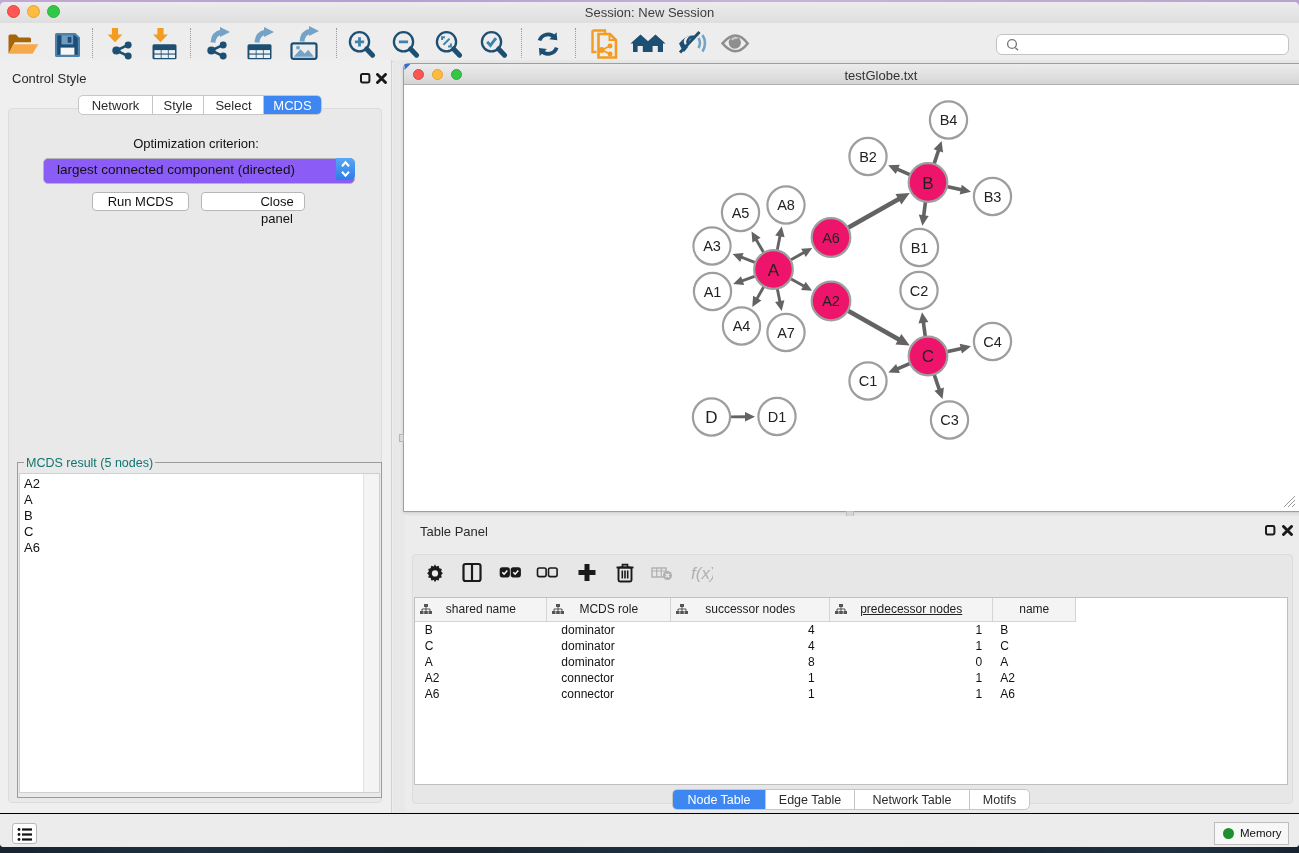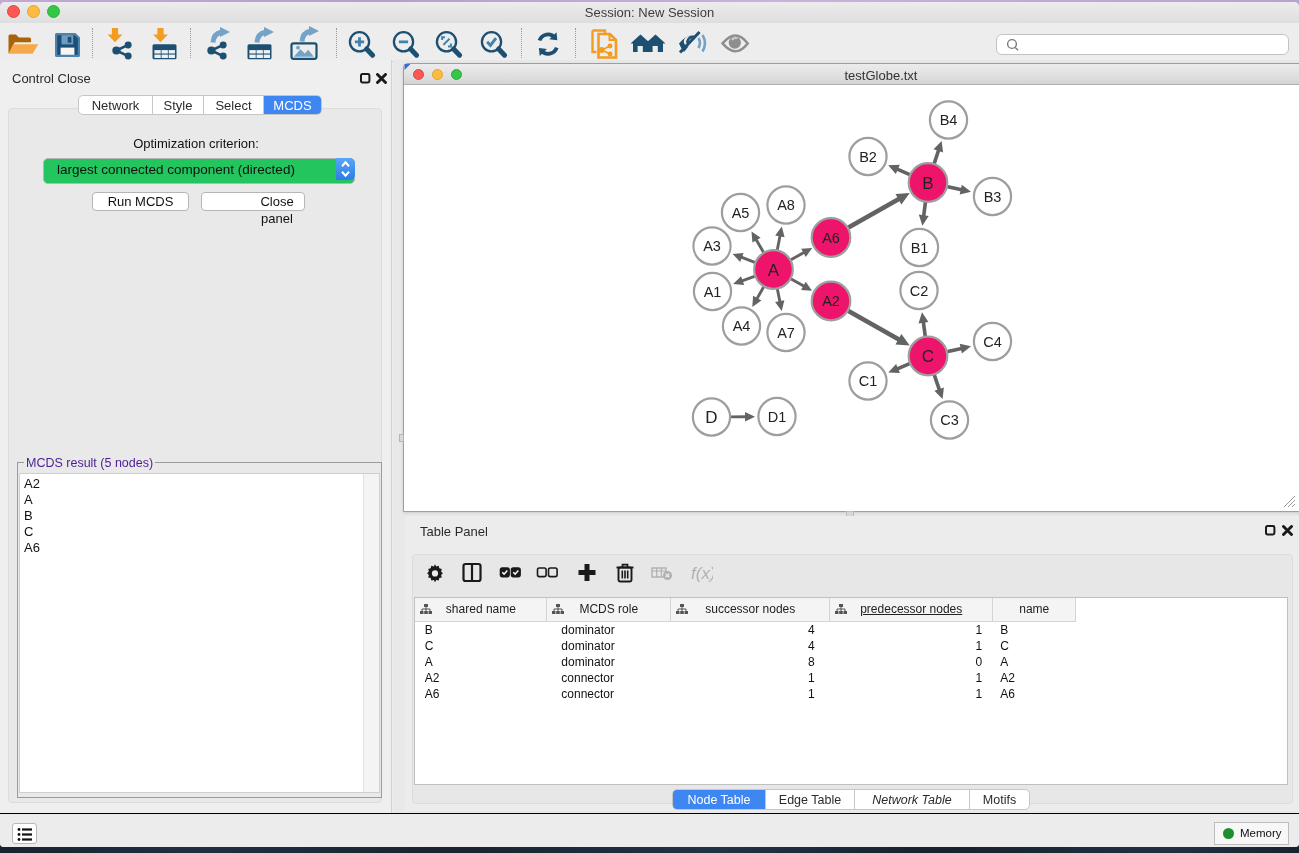--- a/index.html
+++ b/index.html
@@ -36,32 +36,32 @@
 .seg div { font-size:13px; color:#2b2b2b; text-align:center;
   border-left:1px solid #c6c6c6; display:flex; align-items:center; justify-content:center; }
 .seg div:first-child { border-left:none; }
 .seg div.on { background:#3e87f2; color:#fff; }
 #cp-tabs { left:78px; top:35px; width:244px; height:20px; }
 #cp-tabs div:nth-child(1){width:73px;} #cp-tabs div:nth-child(2){width:51px;}
 #cp-tabs div:nth-child(3){width:60px;} #cp-tabs div:nth-child(4){width:58px;}
 #opt-label { position:absolute; left:0; top:76px; width:392px; text-align:center;
   font-size:13px; color:#111; }
 #dropdown { position:absolute; left:43px; top:97.5px; width:312px; height:26px;
-  background:#22c55e; border:1px solid #b6b6b6; border-radius:5px; }
+  background:#8b5cf6; border:1px solid #b6b6b6; border-radius:5px; }
 #dropdown .txt { position:absolute; left:13px; top:3px; font-size:13.5px; color:#111; }
 #dd-step { position:absolute; right:-1px; top:-1px; width:19px; height:22px;
   background:linear-gradient(#59a7f7,#2e7ce5); border-radius:0 5px 5px 0; }
 .btn { position:absolute; background:#fff; border:1px solid #b6b6b6; border-radius:4px;
   font-size:13px; color:#111; text-align:center; line-height:17px; }
 #btn-run { left:92px; top:131.5px; width:97px; height:19px; }
 #btn-close { left:201px; top:131.5px; width:104px; height:19px;padding-left:48px; }
 #fieldset { position:absolute; left:17px; top:401.5px; width:365px; height:336px;
   border:1px solid #9b9b9b; }
 #fs-legend { position:absolute; left:6px; top:-7px; background:#e9e9e9;
-  font-size:12.5px; color:#4c1d95; padding:0 2px; }
+  font-size:12.5px; color:#0f766e; padding:0 2px; }
 #fs-list { position:absolute; left:1px; top:10px; width:361px; height:320px;
   background:#fff; border:1px solid #cfcfcf; }
 #fs-scroll { position:absolute; right:0; top:0; width:16px; height:100%;
   background:#f4f4f4; border-left:1px solid #e2e2e2; }
 #fs-items { position:absolute; left:4px; top:2px; font-size:13px; color:#111; line-height:16px; }
 
 #mdi { left:393px; top:58px; width:906px; height:753px; background:#e8e8e8; }
 
 #netwin { position:absolute; left:10px; top:3px; width:956px; height:449px;
   background:#fff; border:1px solid #9e9e9e; border-radius:5px 5px 0 0;
@@ -76,21 +76,21 @@
 #tp-title { position:absolute; left:15px; top:8px; font-size:13px; color:#2b2b2b; }
 #tp-table { position:absolute; left:9.3px; top:80.5px; width:874px; height:188px;
   background:#fff; border:1px solid #c0c0c0; }
 .hdr { position:absolute; top:0; height:24px; background:#f4f4f4;
   border-right:1px solid #d4d4d4; border-bottom:1px solid #d4d4d4;
   font-size:12px; color:#222; text-align:center; line-height:23px; }
 .cell { position:absolute; font-size:12px; color:#111; height:16px; line-height:16px; }
 #tp-tabs { left:267px; top:273px; width:358px; height:21px; }
 #tp-tabs div { font-size:12.5px; }
 #tp-tabs div:nth-child(1){width:92px;} #tp-tabs div:nth-child(2){width:89px;}
-#tp-tabs div:nth-child(3){width:115px;font-style:italic;} #tp-tabs div:nth-child(4){width:60px;}
+#tp-tabs div:nth-child(3){width:115px;} #tp-tabs div:nth-child(4){width:60px;}
 
 #statusbar { left:0; top:811px; width:1299px; height:33.5px; background:#ececec;
   border-top:1px solid #000000; }
 #listbtn { position:absolute; left:12px; top:8.5px; width:25px; height:21px;
   background:#fdfdfd; border:1px solid #b9b9b9; border-radius:3px; }
 #membtn { position:absolute; left:1214px; top:8px; width:75px; height:23px;
   background:#f7f7f7; border:1px solid #bdbdbd; }
 #membtn .dot { position:absolute; left:8px; top:5px; width:11px; height:11px;
   border-radius:50%; background:#1e8e2e; }
 #membtn .lbl { position:absolute; left:25px; top:4px; font-size:11.5px; color:#111; }
@@ -229,21 +229,21 @@
     <div class="tbsep" style="left:575px;"></div>
     <div id="searchbox">
         <svg width="20" height="18" viewBox="0 0 20 18" style="position:absolute;left:6px;top:1px">
           <circle cx="9" cy="8" r="4.4" fill="none" stroke="#7a7a7a" stroke-width="1.4"></circle>
           <line x1="12.2" y1="11.4" x2="15" y2="14.2" stroke="#7a7a7a" stroke-width="1.4"></line>
         </svg>
       </div>
   </div>
 
   <div class="abs" id="cpanel">
-    <div id="cp-title">Control Close</div>
+    <div id="cp-title">Control Style</div>
     <svg style="position:absolute; left:360px; top:13px;" width="11" height="11" viewBox="0 0 11 11">
         <rect x="1" y="1" width="8.4" height="8.4" rx="1.4" fill="none" stroke="#1a1a1a" stroke-width="2"></rect>
       </svg>
       <svg style="position:absolute; left:376px; top:13px;" width="11" height="11" viewBox="0 0 11 11">
         <path d="M1.5,1.5 L9.5,9.5 M9.5,1.5 L1.5,9.5" stroke="#1a1a1a" stroke-width="2.9" stroke-linecap="round"></path>
       </svg>
     <div id="cp-inner"></div>
     <div class="seg" id="cp-tabs">
       <div>Network</div>
         <div>Style</div>

